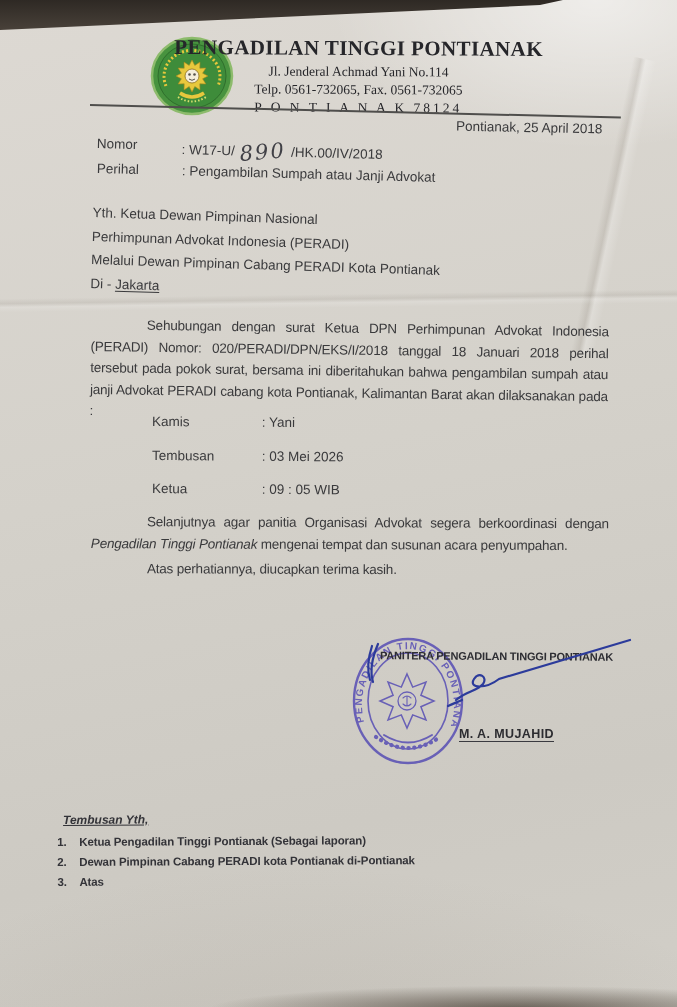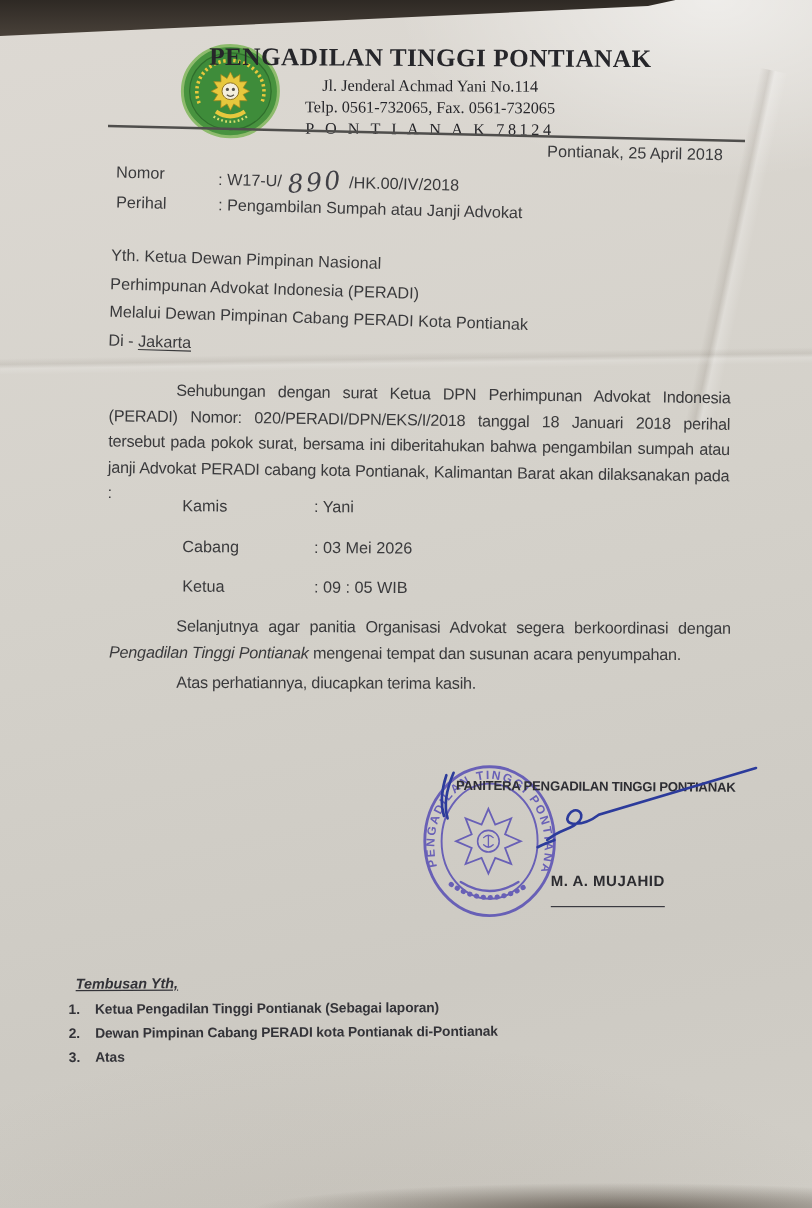--- a/index.html
+++ b/index.html
@@ -50,21 +50,21 @@
   .para{left:91px;width:518px;font-size:13.5px;letter-spacing:-.2px;line-height:21.5px;
     text-align:justify;text-indent:56px;transform-origin:left top;}
 
   .sched-row{left:152px;font-size:13.5px;white-space:nowrap;}
   .sched-label{display:inline-block;width:106px;}
   .sched-value{}
 
   #sig-title{left:380px;top:650px;font-size:11px;font-weight:600;letter-spacing:-.2px;
     color:#2e2e33;white-space:nowrap;transform:rotate(.4deg);}
   #sig-name{left:459px;top:727px;font-size:12.5px;font-weight:bold;letter-spacing:.4px;
-    color:#2c2c30;border-bottom:1.6px solid #3a3a40;padding-bottom:14px;white-space:nowrap;}
+    color:#2c2c30;border-bottom:1.6px solid #3a3a40;padding-bottom:0;white-space:nowrap;}
   #stamp{left:350px;top:637px;width:116px;height:128px;opacity:.88;}
   #sig-ink{left:352px;top:618px;width:290px;height:125px;}
 
   #tembusan{left:57px;top:813px;font-size:11.5px;color:#333338;transform:rotate(-.3deg);transform-origin:left top;}
   #tembusan-heading{font-weight:bold;font-style:italic;text-decoration:underline;margin-left:6px;margin-bottom:5px;font-size:12px;}
   .temb-item{display:flex;line-height:20px;font-weight:600;letter-spacing:-.1px;}
   .temb-no{width:22px;text-align:left;}
   .temb-text{}
 </style>
 </head>
@@ -115,21 +115,21 @@
     <div><span>Di - </span><span class="u">Jakarta</span></div>
   </div>
 
   <div class="abs para" style="top:314px;transform:rotate(.8deg);">Sehubungan dengan surat Ketua DPN Perhimpunan Advokat Indonesia (PERADI) Nomor: 020/PERADI/DPN/EKS/I/2018 tanggal 18 Januari 2018 perihal tersebut pada pokok surat, bersama ini diberitahukan bahwa pengambilan sumpah atau janji Advokat PERADI cabang kota Pontianak, Kalimantan Barat akan dilaksanakan pada :</div>
 
   <div class="abs sched-row tilt" style="top:414px;transform:rotate(.4deg);">
     <span class="sched-label">Kamis</span>
     <span class="sched-value">: Yani</span>
   </div>
   <div class="abs sched-row tilt" style="top:448px;transform:rotate(.4deg);">
-    <span class="sched-label">Cabang</span>
+    <span class="sched-label">Tembusan</span>
     <span class="sched-value">: 03 Mei 2026</span>
   </div>
   <div class="abs sched-row tilt" style="top:481px;transform:rotate(.4deg);">
     <span class="sched-label">Ketua</span>
     <span class="sched-value">: 09 : 05 WIB</span>
   </div>
 
   <div class="abs para" style="top:511px;transform:rotate(.25deg);"><span>Selanjutnya agar panitia Organisasi Advokat segera berkoordinasi dengan </span><i>Pengadilan Tinggi Pontianak</i><span> mengenai tempat  dan susunan acara penyumpahan.</span></div>
 
   <div class="abs para" style="top:558px;transform:rotate(.2deg);">Atas perhatiannya, diucapkan terima kasih.</div>

